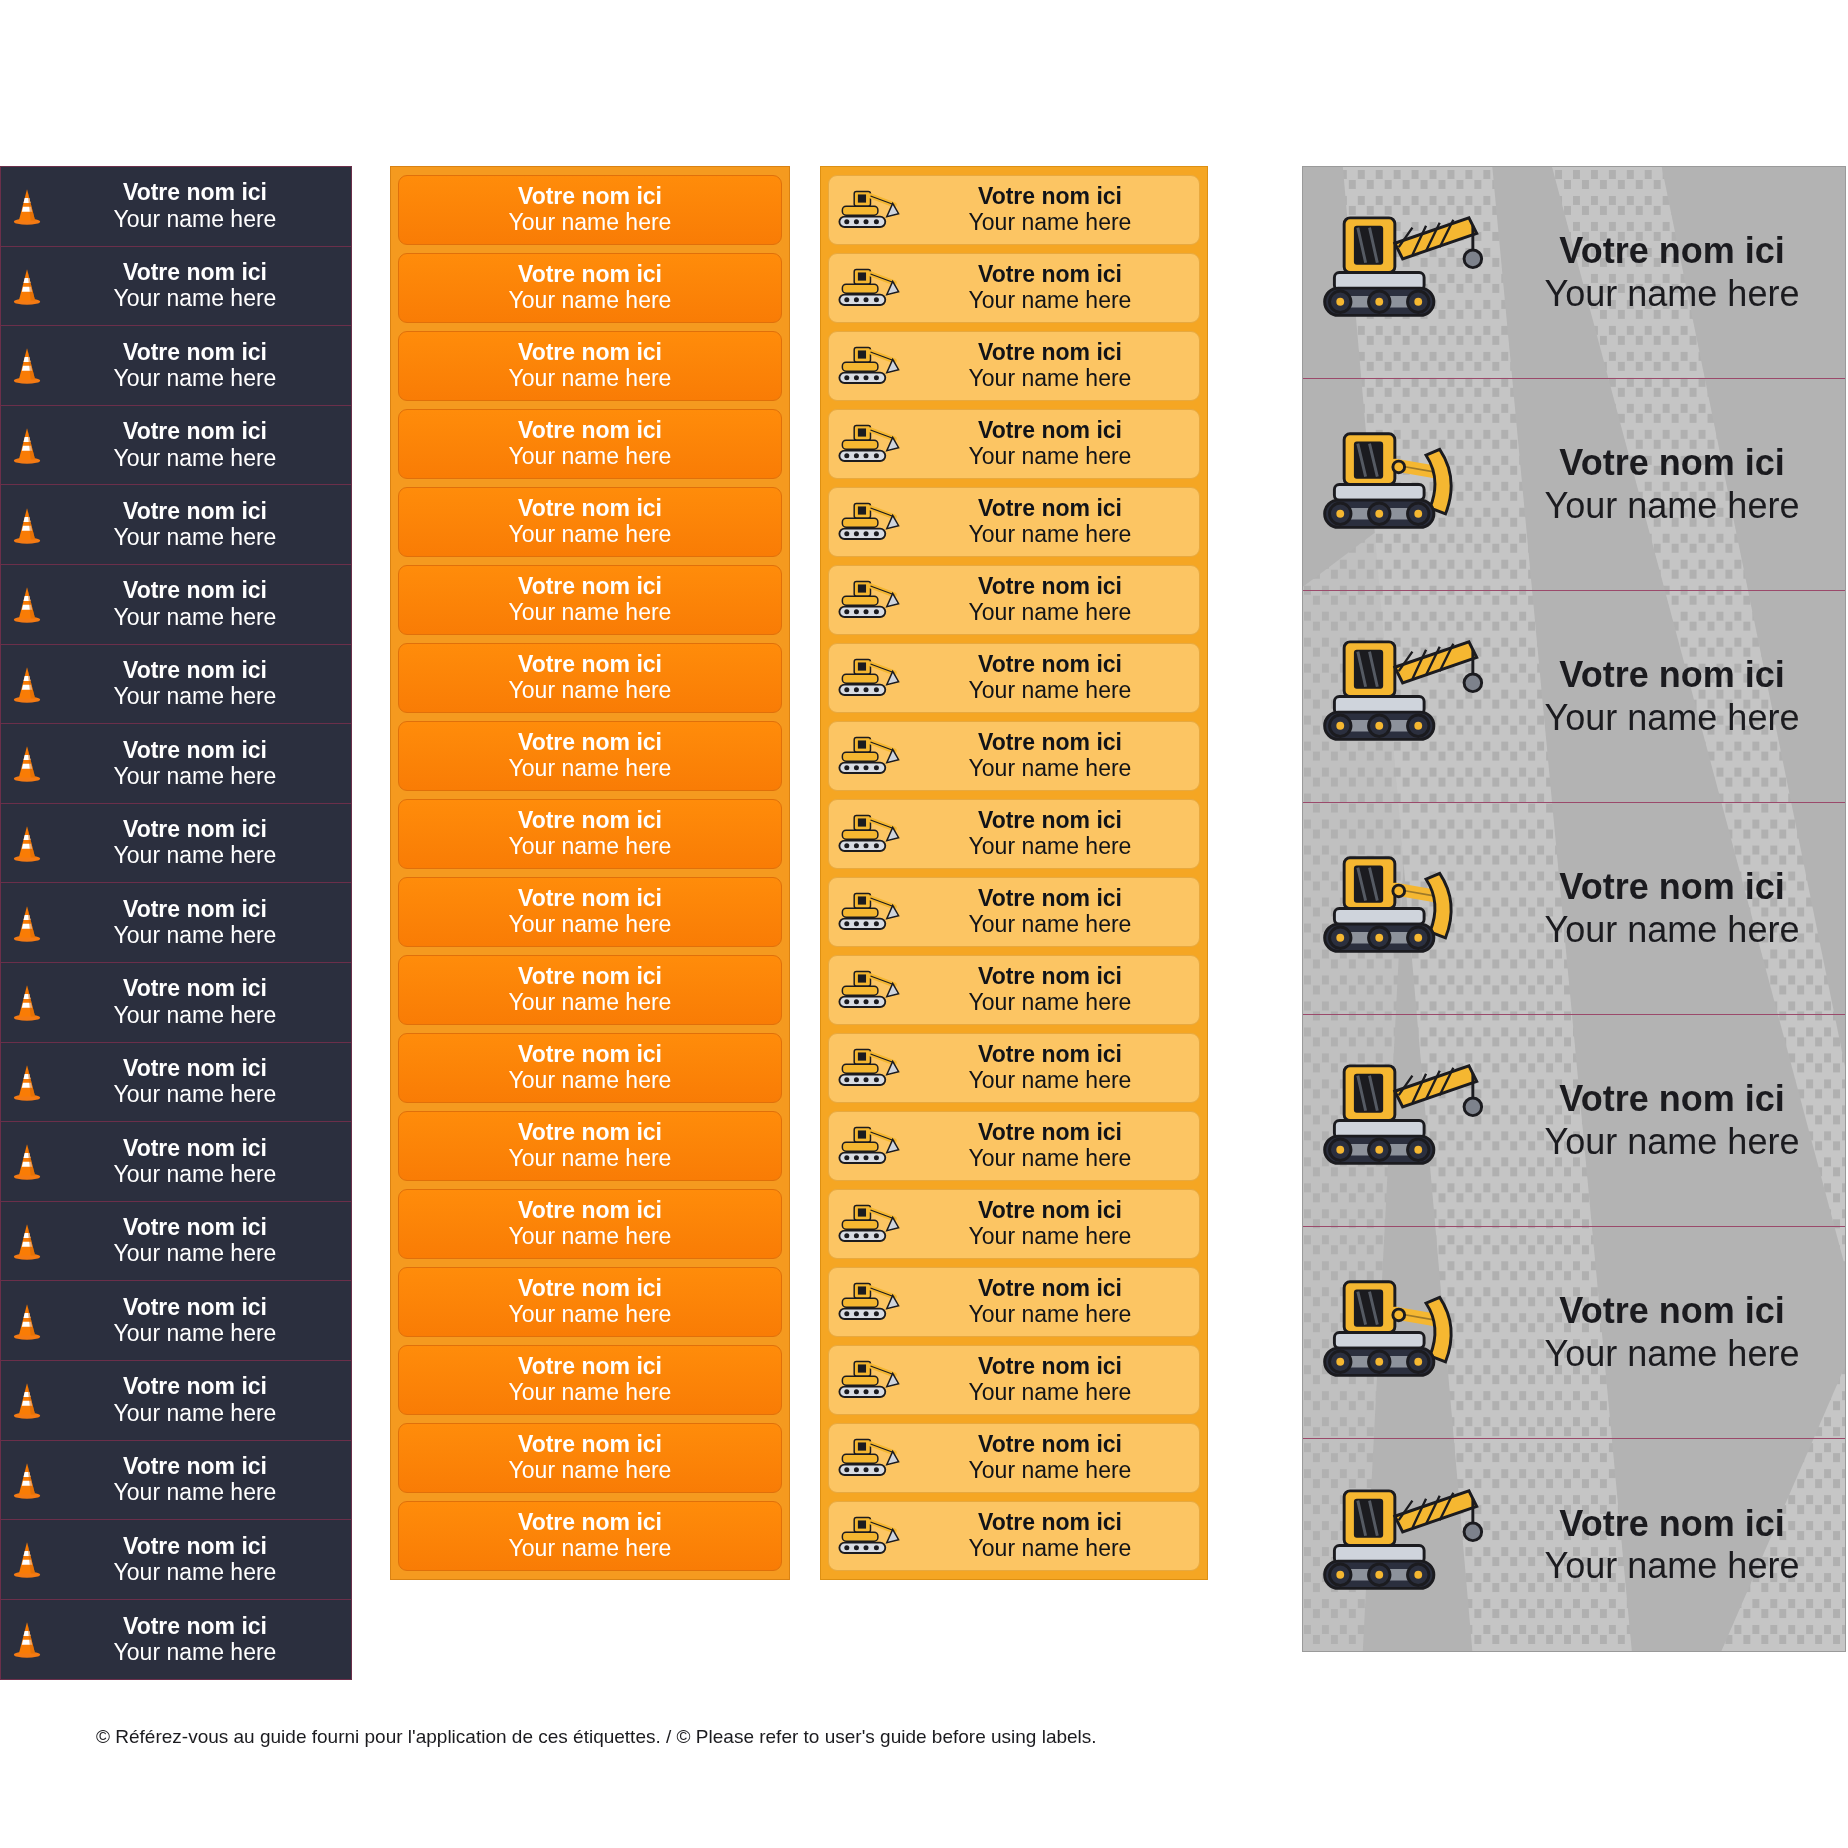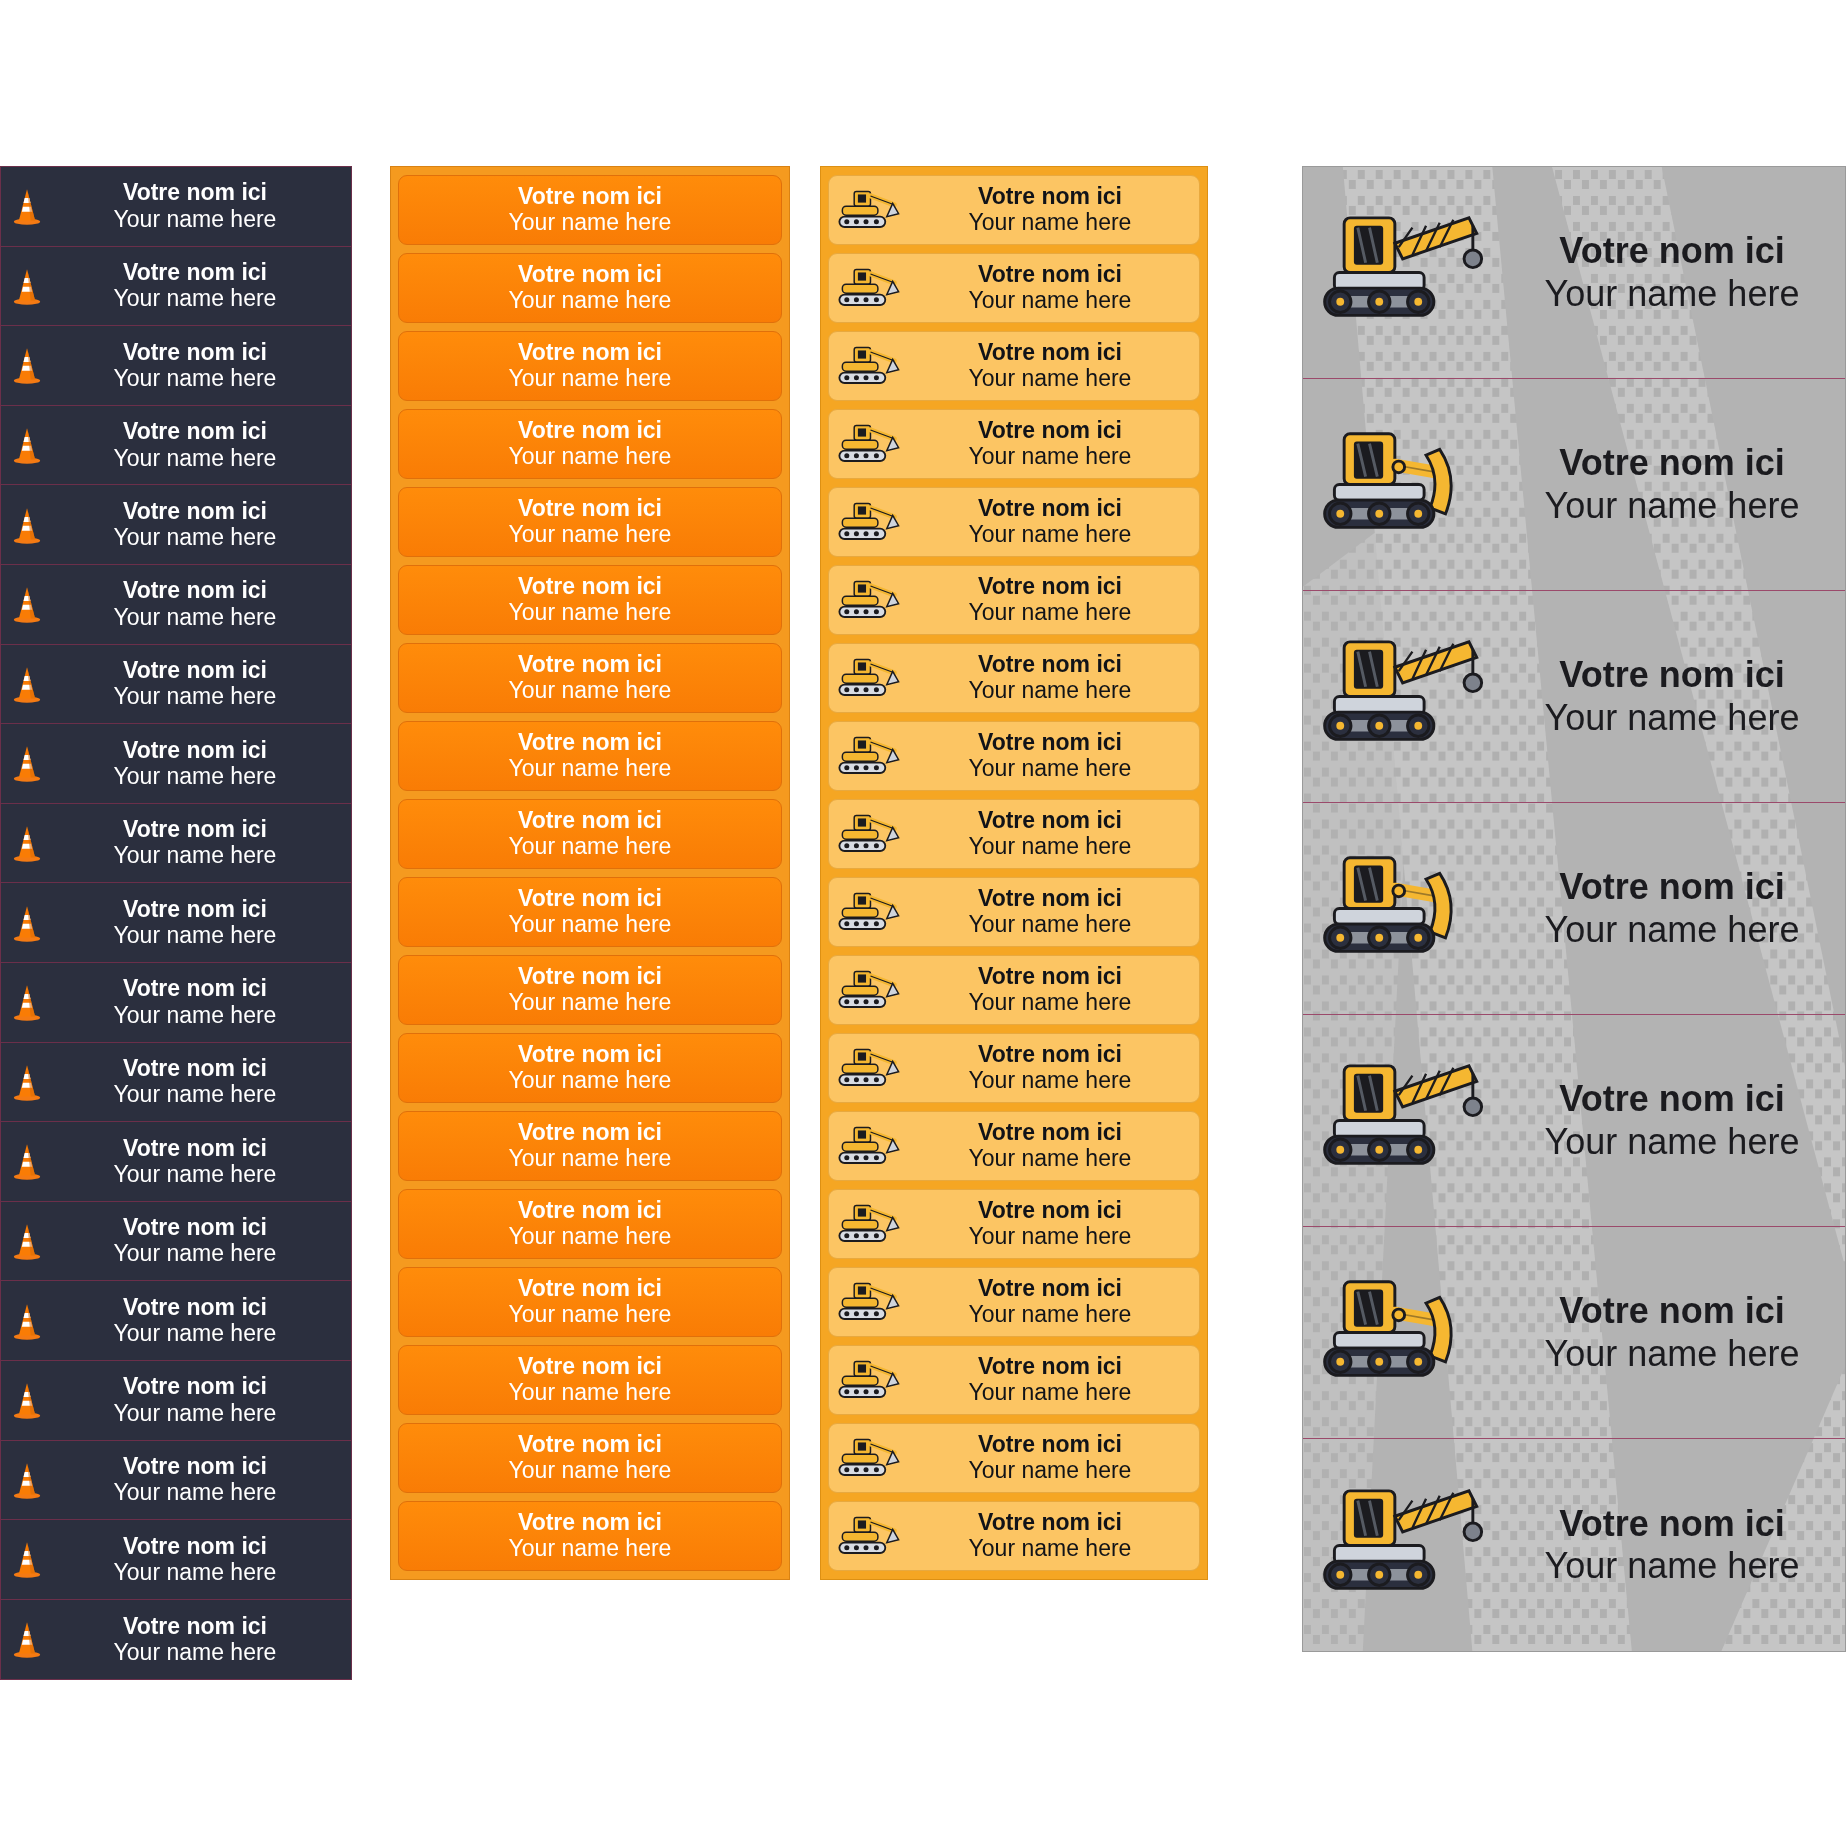--- a/index.html
+++ b/index.html
@@ -1118,13 +1118,14 @@
             </svg>
           </div>
           <div class="txt">
             <div class="line1">Votre nom ici</div>
             <div class="line2">Your name here</div>
           </div>
         </div>
       </div>
   </div>
 
+  <div class="footer-note">© Référez-vous au guide fourni pour l'application de ces étiquettes. / © Please refer to user's guide before using labels.</div>
 </div>
 
 </body></html>

